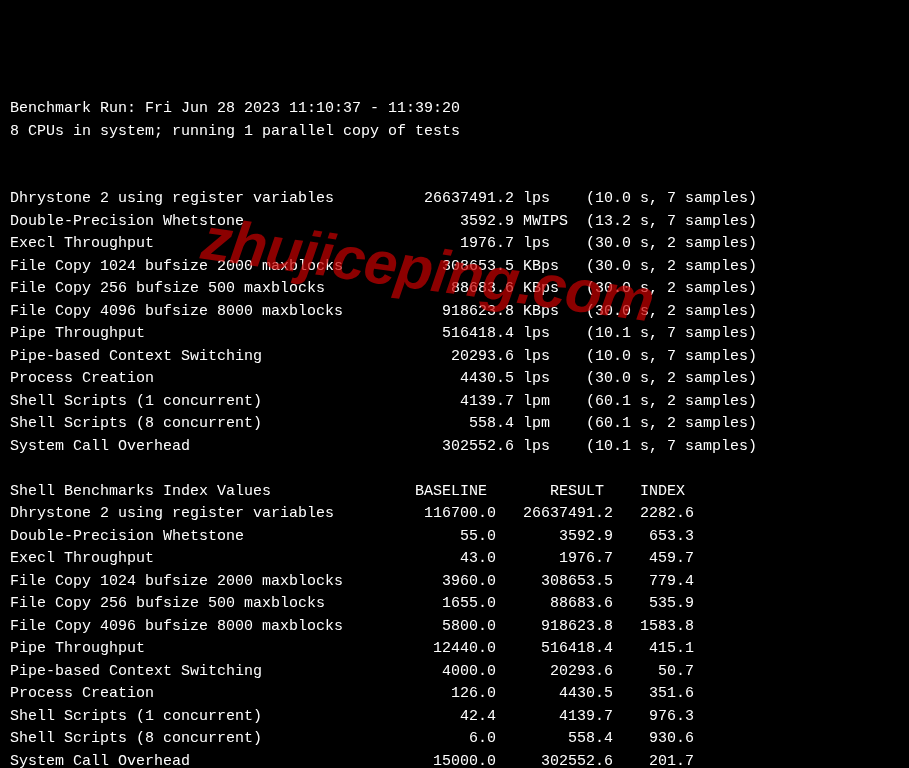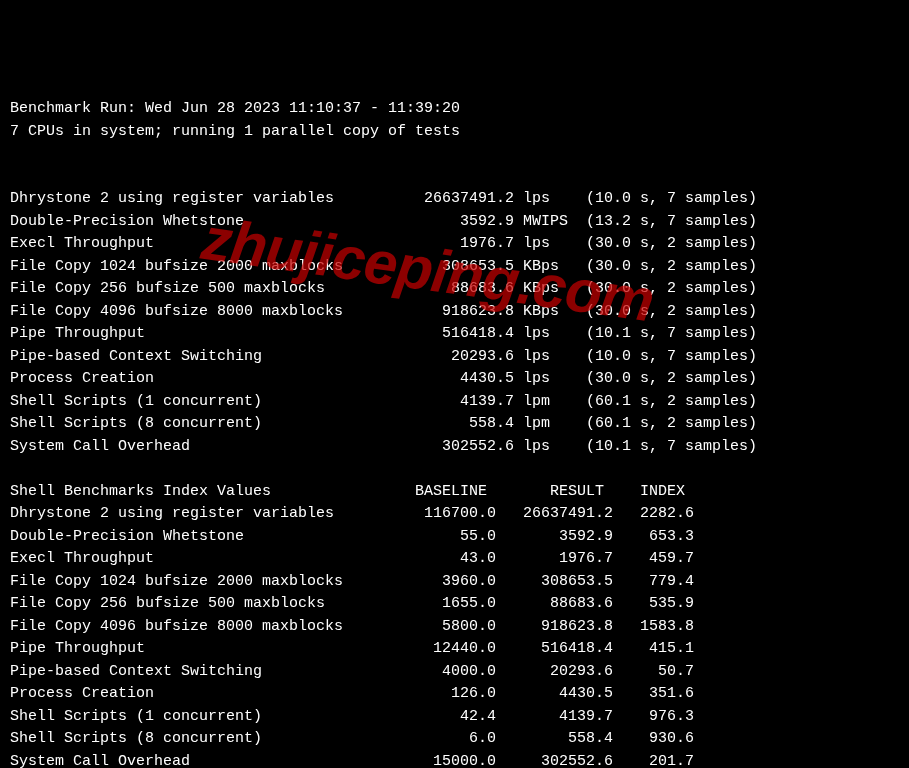--- a/index.html
+++ b/index.html
@@ -27,22 +27,22 @@
     transform: rotate(8deg);
     pointer-events: none;
     letter-spacing: -1px;
   }
 </style>
 </head>
 <body>
 
 
 
-<div><span>Benchmark Run: Wed Jun 28 2023 11:10:37 - 11:39:20</span>
-<span>7 CPUs in system; running 1 parallel copy of tests</span>
+<div><span>Benchmark Run: Fri Jun 28 2023 11:10:37 - 11:39:20</span>
+<span>8 CPUs in system; running 1 parallel copy of tests</span>
 
 
 <span id="results-block">Dhrystone 2 using register variables          26637491.2 lps    (10.0 s, 7 samples)
 Double-Precision Whetstone                        3592.9 MWIPS  (13.2 s, 7 samples)
 Execl Throughput                                  1976.7 lps    (30.0 s, 2 samples)
 File Copy 1024 bufsize 2000 maxblocks           308653.5 KBps   (30.0 s, 2 samples)
 File Copy 256 bufsize 500 maxblocks              88683.6 KBps   (30.0 s, 2 samples)
 File Copy 4096 bufsize 8000 maxblocks           918623.8 KBps   (30.0 s, 2 samples)
 Pipe Throughput                                 516418.4 lps    (10.1 s, 7 samples)
 Pipe-based Context Switching                     20293.6 lps    (10.0 s, 7 samples)

